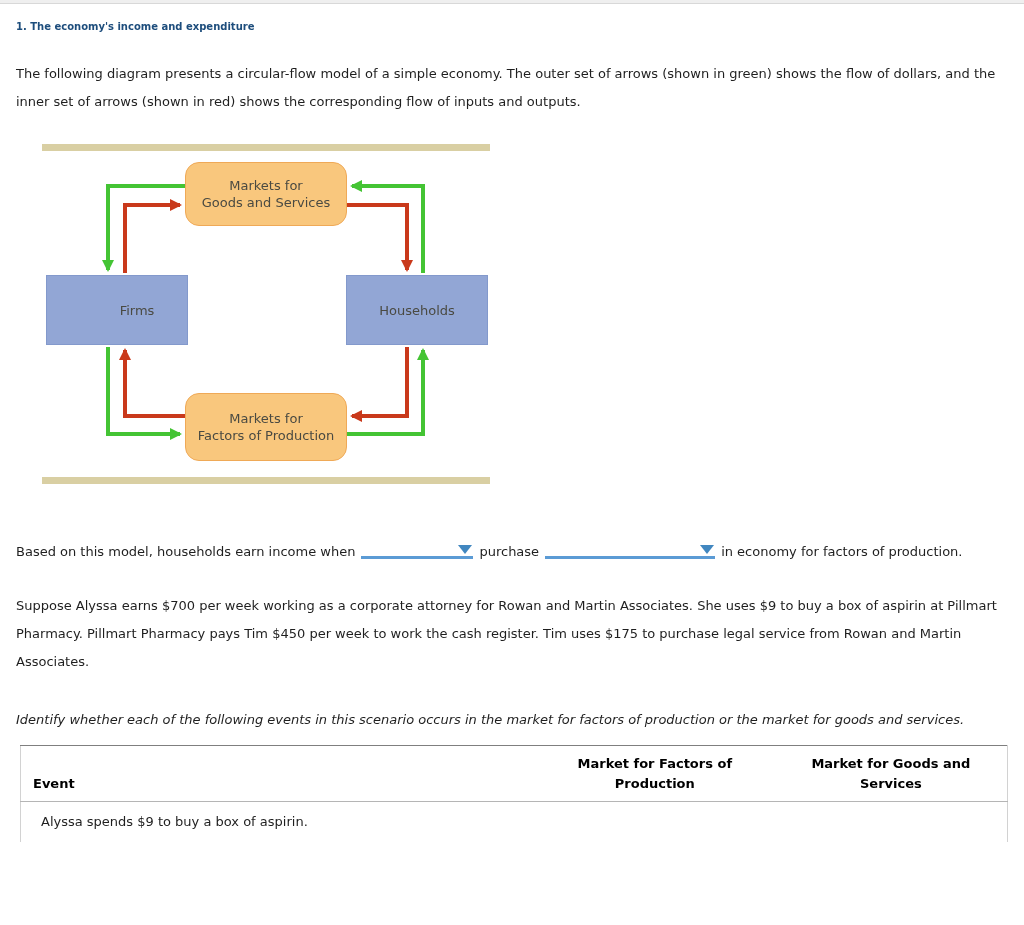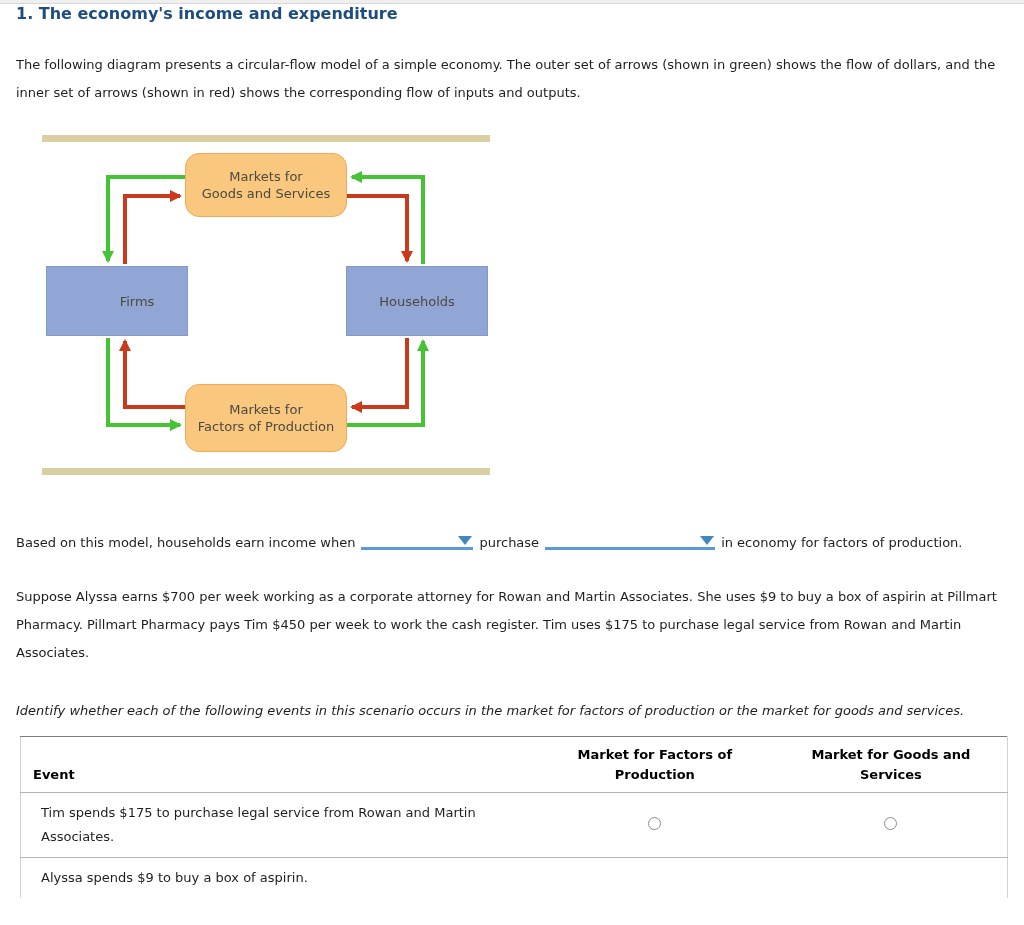--- a/index.html
+++ b/index.html
@@ -3,21 +3,21 @@
 <meta charset="utf-8">
 <style>
   * { margin:0; padding:0; box-sizing:border-box; }
   html,body { width:1024px; height:925px; overflow:hidden; background:#fff; }
   body { font-family:"DejaVu Sans","Liberation Sans",sans-serif; font-size:13px; color:var(--body-text,#1f1f1f); }
 
   .top-strip { height:4px; background:#efefef; border-bottom:1px solid #d8d8d8; }
 
   .content { padding:0 16px; }
 
-  .page-title { font-size:16px; font-weight:bold; color:var(--title-text,#1d4d7c); }
+  .page-title { font-size:10px; font-weight:bold; color:var(--title-text,#1d4d7c); margin-top:17px; }
 
   .para { line-height:28px; }
   .intro { margin-top:28px; }
   .scenario { margin-top:30px; }
   .instruction { margin-top:36px; font-style:italic; }
 
   
   .diagram { position:relative; width:450px; height:340px; margin:28px 0 0 26px; }
   .frame-bar { position:absolute; left:0; width:448px; height:7px; background:var(--frame-bar-tan,#d9cfa3); }
   .frame-bar.top { top:0; }
@@ -123,26 +123,20 @@
       <tr>
         <th class="ev-col">Event</th>
         <th class="opt-col preline">Market for Factors of
 Production</th>
         <th class="opt-col preline">Market for Goods and
 Services</th>
       </tr>
     </thead>
     <tbody>
       <tr>
-        <td class="ev-cell preline">Tim spends $175 to purchase legal service from Rowan and Martin
-Associates.</td>
-        <td class="opt-cell"><span class="radio"></span></td>
-        <td class="opt-cell"><span class="radio"></span></td>
-      </tr>
-      <tr>
         <td class="ev-cell">Alyssa spends $9 to buy a box of aspirin.</td>
         <td class="opt-cell"></td>
         <td class="opt-cell"></td>
       </tr>
     </tbody>
   </table>
 
 </div>
 
 </body></html>

